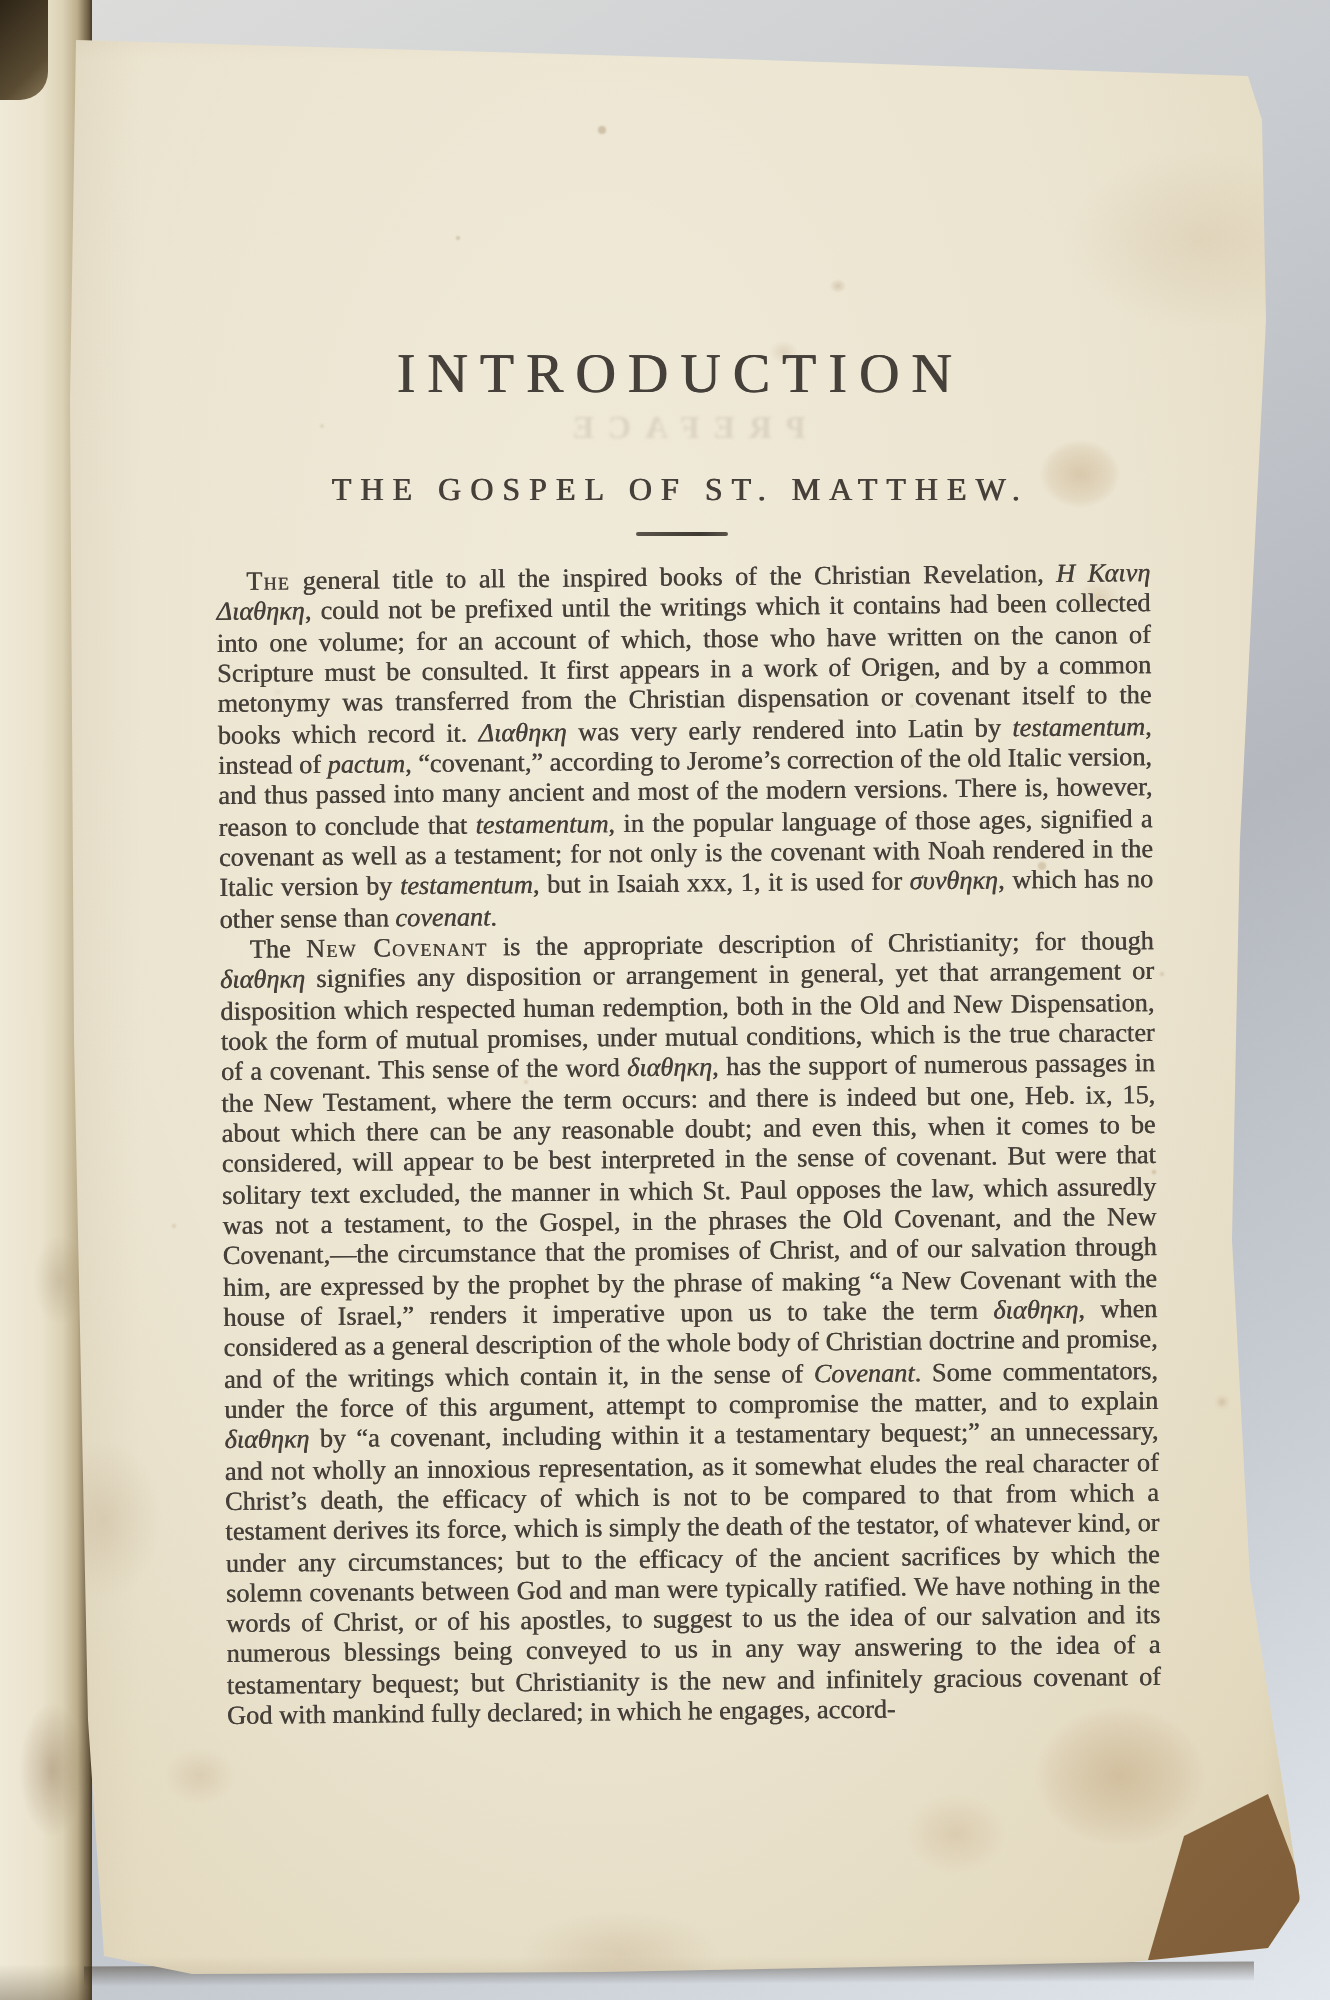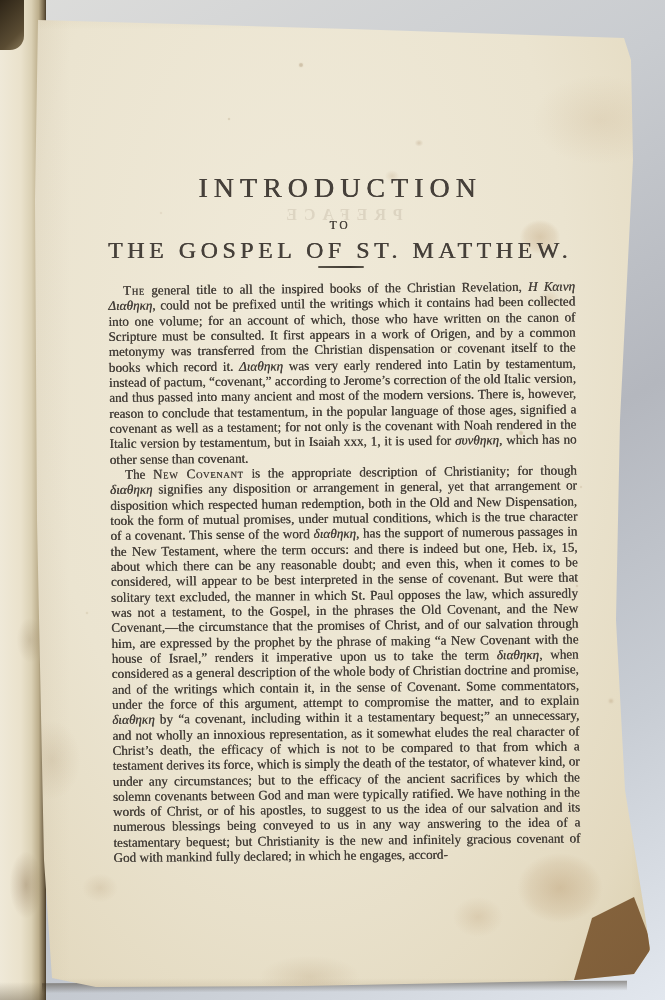--- a/index.html
+++ b/index.html
@@ -94,56 +94,55 @@
     font-size:28px;letter-spacing:6px;
     text-shadow:.4px 0 0 currentColor;
   }
   .title-to{
     top:219px;left:100px;width:480px;text-align:center;
     font-size:11.5px;letter-spacing:3px;
     text-shadow:.3px 0 0 currentColor;
   }
   .title-sub{
     top:237px;left:100px;width:480px;text-align:center;
-    font-size:24px;letter-spacing:4.5px;
+    font-size:16px;letter-spacing:4.5px;
     text-shadow:.4px 0 0 currentColor;
   }
   .title-rule{
     top:266px;left:318px;width:46px;height:2.4px;
     background:linear-gradient(90deg,#5a544a,#3e3931 70%,#5a544a);
     border-radius:2px;
   }
   .body-text{
     top:283px;left:108px;width:467px;
     font-size:13.15px;line-height:15.33px;
     text-align:justify;
     transform:rotate(-.55deg);
     transform-origin:0 0;
     text-shadow:.25px 0 0 currentColor;
   }
   .body-text p{margin:0;text-indent:15px;}
-  .seg-italic{margin-top:44px;}
+  .seg-italic{font-style:italic;margin-top:44px;}
   .seg-greek{font-style:italic;}
   .seg-smallcaps, .seg-lead{font-variant:small-caps;letter-spacing:.6px;}
 </style>
 </head>
 <body>
 
 <div class="abs facing-page"></div>
 <div class="abs spine-corner"></div>
 <div class="abs under-shadow"></div>
 
 <div class="abs page">
   <div class="abs foxing"></div>
   <div class="abs corner-damage"></div>
 
   <div class="abs print show-through">PREFACE</div>
 
   <div class="abs print title-main">INTRODUCTION</div>
-  <div class="abs print title-to">TO</div>
   <div class="abs print title-sub">THE GOSPEL OF ST. MATTHEW.</div>
   <div class="abs title-rule"></div>
 
   <div class="abs print body-text">
       <p><span class="seg-lead">The</span><span class="seg-normal"> general title to all the inspired books of the Christian Revelation, </span><span class="seg-greek">Η Καινη Διαθηκη</span><span class="seg-normal">, could not be prefixed until the writings which it contains had been collected into one volume; for an account of which, those who have written on the canon of Scripture must be consulted. It first appears in a work of Origen, and by a common metonymy was transferred from the Christian dispensation or covenant itself to the books which record it. </span><span class="seg-greek">Διαθηκη</span><span class="seg-normal"> was very early rendered into Latin by </span><span class="seg-italic">testamentum</span><span class="seg-normal">, instead of </span><span class="seg-italic">pactum</span><span class="seg-normal">, “covenant,” according to Jerome’s correction of the old Italic version, and thus passed into many ancient and most of the modern versions. There is, however, reason to conclude that </span><span class="seg-italic">testamentum</span><span class="seg-normal">, in the popular language of those ages, signified a covenant as well as a testament; for not only is the covenant with Noah rendered in the Italic version by </span><span class="seg-italic">testamentum</span><span class="seg-normal">, but in Isaiah xxx, 1, it is used for </span><span class="seg-greek">συνθηκη</span><span class="seg-normal">, which has no other sense than </span><span class="seg-italic">covenant</span><span class="seg-normal">.</span></p>
       <p><span class="seg-normal">The </span><span class="seg-smallcaps">New Covenant</span><span class="seg-normal"> is the appropriate description of Christianity; for though </span><span class="seg-greek">διαθηκη</span><span class="seg-normal"> signifies any disposition or arrangement in general, yet that arrangement or disposition which respected human redemption, both in the Old and New Dispensation, took the form of mutual promises, under mutual conditions, which is the true character of a covenant. This sense of the word </span><span class="seg-greek">διαθηκη</span><span class="seg-normal">, has the support of numerous passages in the New Testament, where the term occurs: and there is indeed but one, Heb. ix, 15, about which there can be any reasonable doubt; and even this, when it comes to be considered, will appear to be best interpreted in the sense of covenant. But were that solitary text excluded, the manner in which St. Paul opposes the law, which assuredly was not a testament, to the Gospel, in the phrases the Old Covenant, and the New Covenant,—the circumstance that the promises of Christ, and of our salvation through him, are expressed by the prophet by the phrase of making “a New Covenant with the house of Israel,” renders it imperative upon us to take the term </span><span class="seg-greek">διαθηκη</span><span class="seg-normal">, when considered as a general description of the whole body of Christian doctrine and promise, and of the writings which contain it, in the sense of </span><span class="seg-italic">Covenant</span><span class="seg-normal">. Some commentators, under the force of this argument, attempt to compromise the matter, and to explain </span><span class="seg-greek">διαθηκη</span><span class="seg-normal"> by “a covenant, including within it a testamentary bequest;” an unnecessary, and not wholly an innoxious representation, as it somewhat eludes the real character of Christ’s death, the efficacy of which is not to be compared to that from which a testament derives its force, which is simply the death of the testator, of whatever kind, or under any circumstances; but to the efficacy of the ancient sacrifices by which the solemn covenants between God and man were typically ratified. We have nothing in the words of Christ, or of his apostles, to suggest to us the idea of our salvation and its numerous blessings being conveyed to us in any way answering to the idea of a testamentary bequest; but Christianity is the new and infinitely gracious covenant of God with mankind fully declared; in which he engages, accord-</span></p>
     </div>
 </div>
 
 </body></html>

